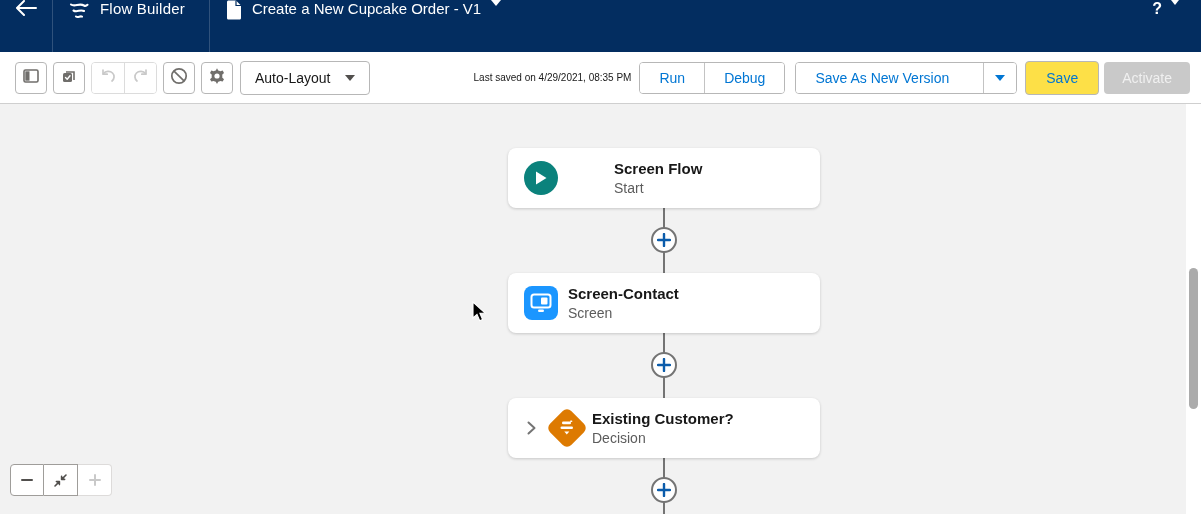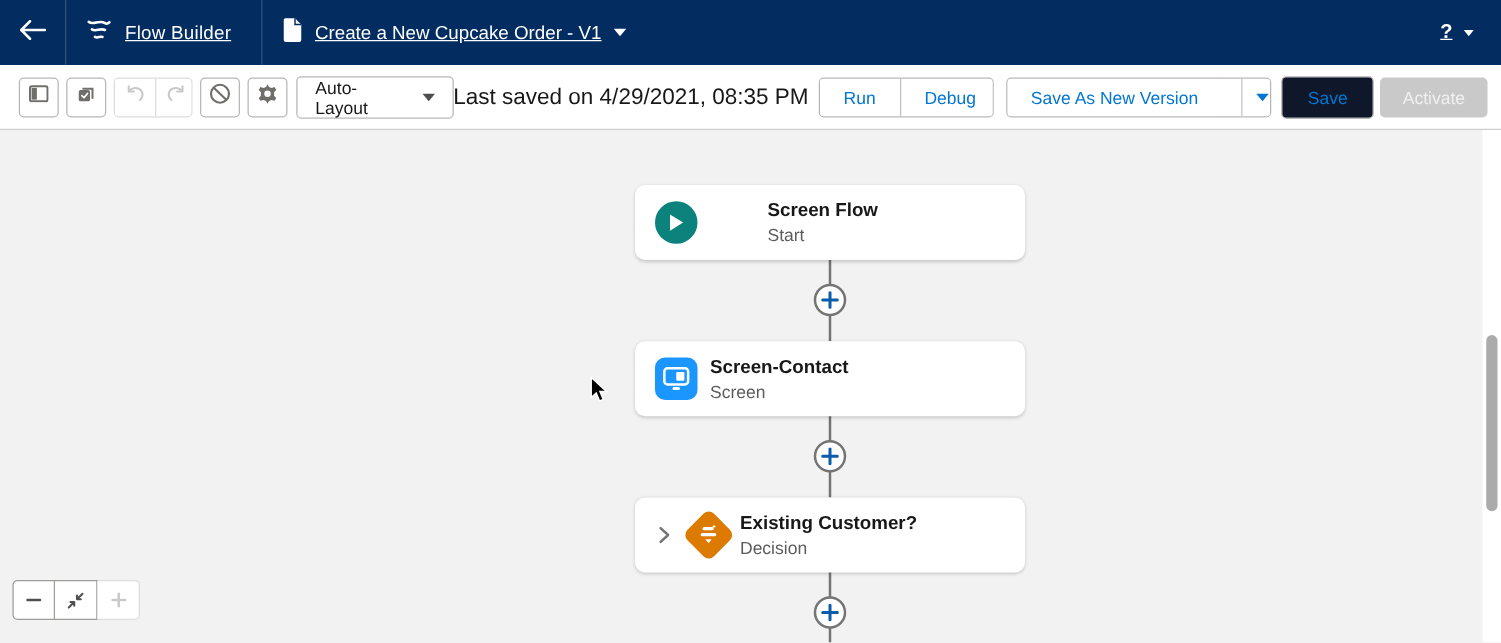--- a/index.html
+++ b/index.html
@@ -8,21 +8,21 @@
     font-family:"Liberation Sans", sans-serif;
     position:relative; overflow:hidden; background:#f2f2f2;
     -webkit-font-smoothing:antialiased;
   }
 
   
   .navbar {
     position:absolute; left:0; top:0; width:1201px; height:52px;
     background:#032d60; display:flex; align-items:stretch; color:#fff;
   }
-  .nav-section { display:flex; align-items:center;text-decoration:underline; }
+  .nav-section { display:flex; align-items:flex-start; }
   .nav-back { width:52px; justify-content:center; cursor:pointer; }
   .nav-divider { width:1px; background:rgba(255,255,255,0.18); height:52px; }
   .nav-app { padding:0 24px 0 16px; gap:10px; }
   .nav-app-label { font-size:15px; font-weight:400; letter-spacing:.2px; }
   .nav-flowtitle { padding:0 16px; gap:10px; cursor:pointer; }
   .nav-flowtitle-label { font-size:15px; }
   .nav-right { margin-left:auto; padding-right:22px; gap:9px; cursor:pointer; }
   .help-q { font-size:16px; font-weight:700; }
   .caret-down-white {
     width:0; height:0; border-left:5px solid transparent; border-right:5px solid transparent;
@@ -54,30 +54,30 @@
   .tb-group .tb-cell {
     min-width:32px; display:flex; align-items:center; justify-content:center;
     background:#fff; border:none; cursor:pointer;
   }
   .tb-group .tb-cell + .tb-cell { border-left:1px solid #dcdcdc; }
   .layout-select {
     margin-left:7px; height:34px; border:1px solid #b7b7b7; border-radius:4px; background:#fff;
     display:flex; align-items:center; gap:14px; padding:0 14px; cursor:pointer;
   }
   .layout-select-label { font-size:14px; color:#181818; }
-  .last-saved { margin-left:auto; font-size:18px; color:#181818; margin-right:8px; white-space:nowrap; }
+  .last-saved { margin-left:auto; font-size:10px; color:#181818; margin-right:8px; white-space:nowrap; }
   .btn-group-blue { display:flex; border:1px solid #b7b7b7; border-radius:4px; overflow:hidden; height:32px; background:#fff; }
   .btn-group-blue .cell {
     padding:0 19px; display:flex; align-items:center; justify-content:center;
     font-size:14px; color:#0176d3; background:#fff; cursor:pointer; white-space:nowrap;
   }
   .btn-group-blue .cell + .cell { border-left:1px solid #c3c3c3; }
   .btn-group-blue .cell.caret-cell { padding:0 11px; }
   .btn-blue {
-    height:32px; border:1px solid #b7b7b7; border-radius:4px; background:#0f172a;
+    height:32px; border:1px solid #b7b7b7; border-radius:4px; background:#fde047;
     color:#0176d3; font-size:14px; padding:16px 20px; display:flex; align-items:center; cursor:pointer;
   }
   .btn-disabled-brand {
     height:32px; border:none; border-radius:4px; background:#c9c9c9;
     color:#f0f0f0; font-size:14px; padding:0 18px; display:flex; align-items:center;
   }
   .ml8 { margin-left:8px; } .ml10 { margin-left:10px;gap:15px; } .ml5 { margin-left:5px; }
 
   
   .canvas { position:absolute; left:0; top:104px; width:1201px; height:410px; background:#f2f2f2; }

